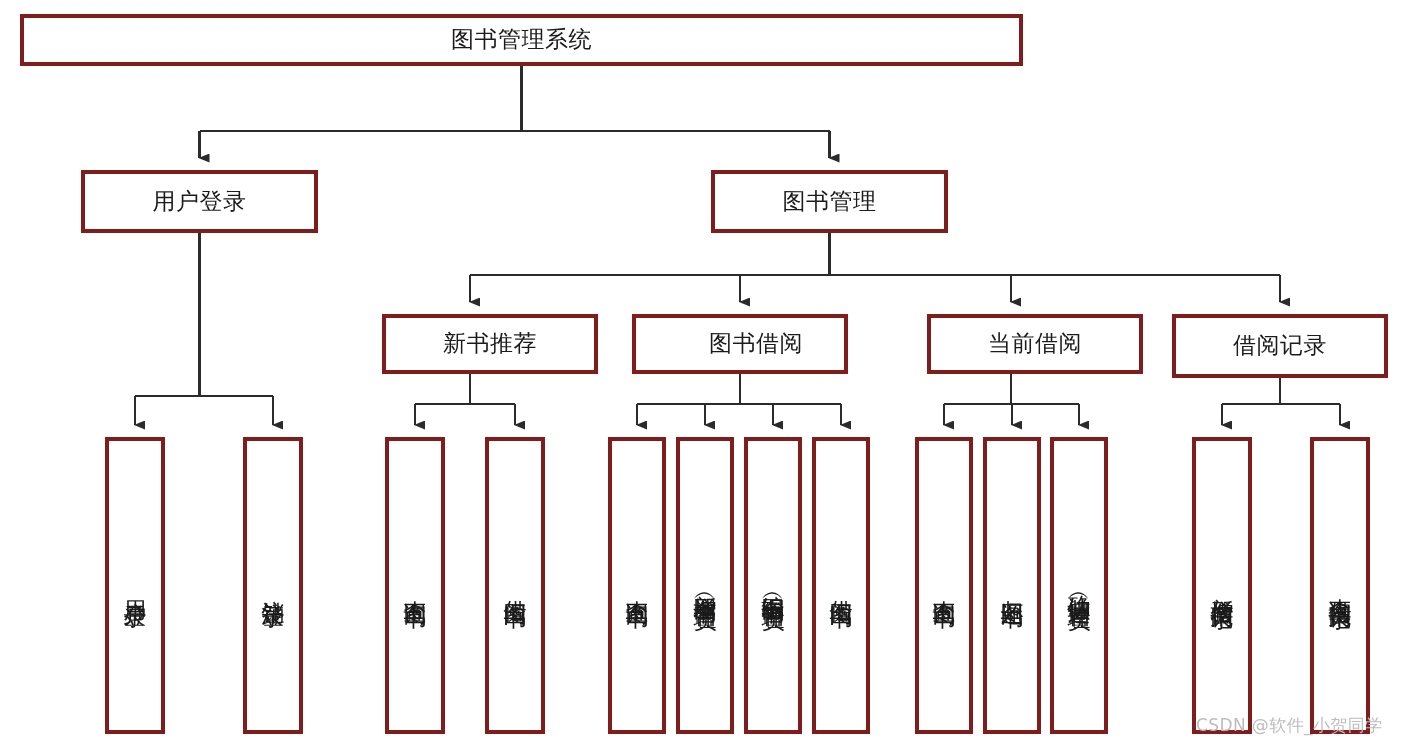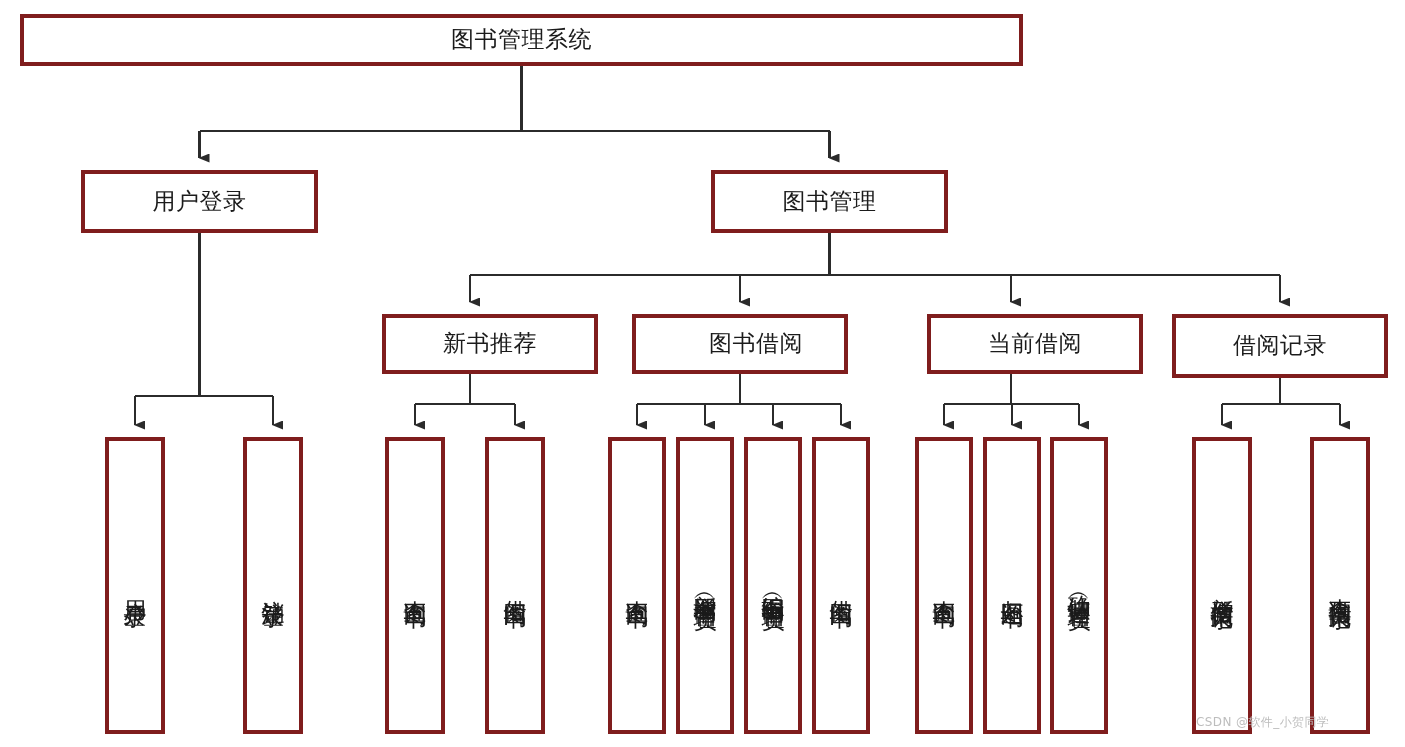--- a/index.html
+++ b/index.html
@@ -47,21 +47,21 @@
   .node.vertical .node-label {
     writing-mode: vertical-rl;
     text-orientation: upright;
     font-size: 23px;
     letter-spacing: 2px;
     line-height: 1;
   }
   .watermark {
     position: absolute;
     color: #bdbdbd;
-    font-size: 12px;
+    font-size: 17px;
     white-space: nowrap;
     letter-spacing: 0.4px;
   }
 </style>
 </head>
 <body>
 
 <div id="diagram-root">
 
   <svg id="edges" viewBox="0 0 1405 747" xmlns="http://www.w3.org/2000/svg">

